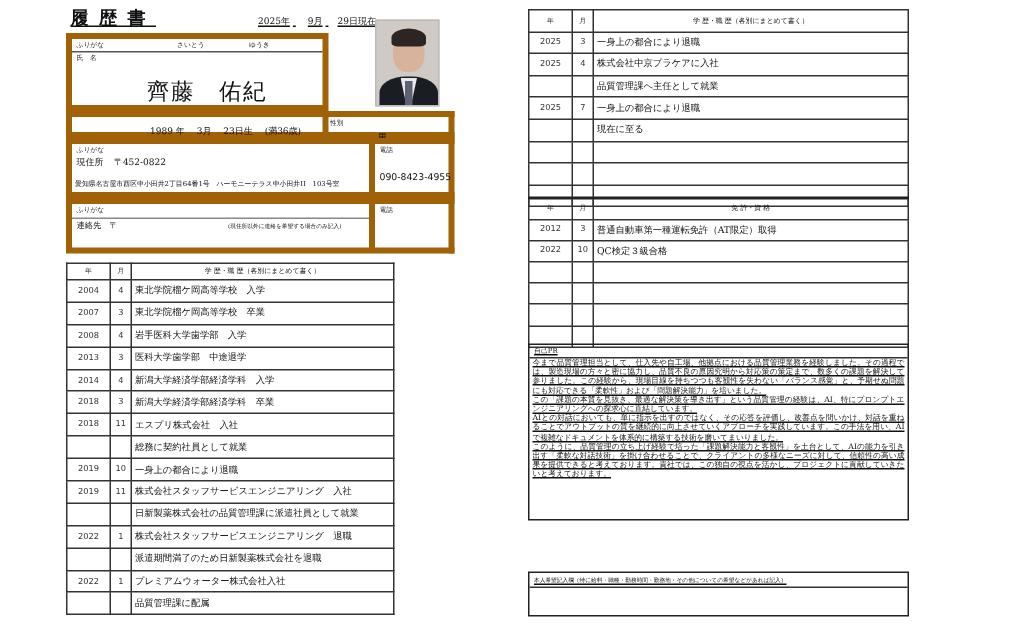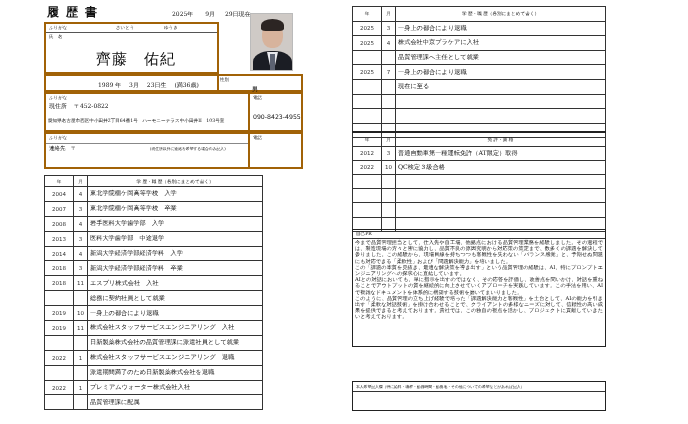--- a/index.html
+++ b/index.html
@@ -1,29 +1,29 @@
 <!DOCTYPE html>
 <html><head>
 <meta charset="utf-8">
 <style>
   * { box-sizing: border-box; margin: 0; padding: 0; }
   html, body { width: 688px; height: 424px; background: #ffffff; overflow: hidden; }
   body { font-family: "DejaVu Serif", "Liberation Serif", serif; color: #111; position: relative; }
-  .abs { position: absolute; }
+  .abs { position: absolute; text-decoration: underline; }
   .title { left: 47px; top: 4px; font-size: 12px; font-weight: bold; letter-spacing: 7px; }
   .asof { left: 172px; top: 10px; font-size: 6px; white-space: nowrap; }
   .asof span { margin-right: 2px; }
   .photo { left: 250px; top: 13px; width: 43px; height: 58px; background: #cfcac6; border: 1px solid #bbb; overflow: hidden; }
   .photo .head { position: absolute; left: 11px; top: 8px; width: 21px; height: 26px; background: #d7b39c; border-radius: 45% 45% 42% 42%; }
   .photo .hair { position: absolute; left: 10px; top: 5px; width: 23px; height: 12px; background: #2c2523; border-radius: 50% 50% 20% 20%; }
   .photo .body { position: absolute; left: 2px; top: 37px; width: 39px; height: 24px; background: #1b1d24; border-radius: 45% 45% 0 0; }
   .photo .shirt { position: absolute; left: 16px; top: 38px; width: 11px; height: 20px; background: #e8e8ec; clip-path: polygon(0 0,100% 0,60% 100%,40% 100%); }
   .photo .tie { position: absolute; left: 19px; top: 40px; width: 5px; height: 18px; background: #5c6272; }
 
-  .box { border: 2px solid #a16207; }
+  .box { border: 4px solid #a16207; }
   .lbl { font-size: 4.5px; color: #222; position: absolute; white-space: nowrap; }
   .name-box { left: 44px; top: 22px; width: 175px; height: 52px; }
   .name-box .div { position: absolute; left: 0; right: 0; top: 8px; border-top: 1px solid #555; }
   .name-kana1 { left: 70px; top: 1px; }
   .name-kana2 { left: 118px; top: 1px; }
   .name-main { position: absolute; left: 50px; top: 26px; font-size: 15px; letter-spacing: 1px; white-space: nowrap; }
 
   .birth-box { left: 44px; top: 74px; width: 175px; height: 18px; font-size: 6px; }
   .birth-text { position: absolute; left: 52px; top: 5px; white-space: nowrap; }
   .birth-text span { margin-right: 6px; }

